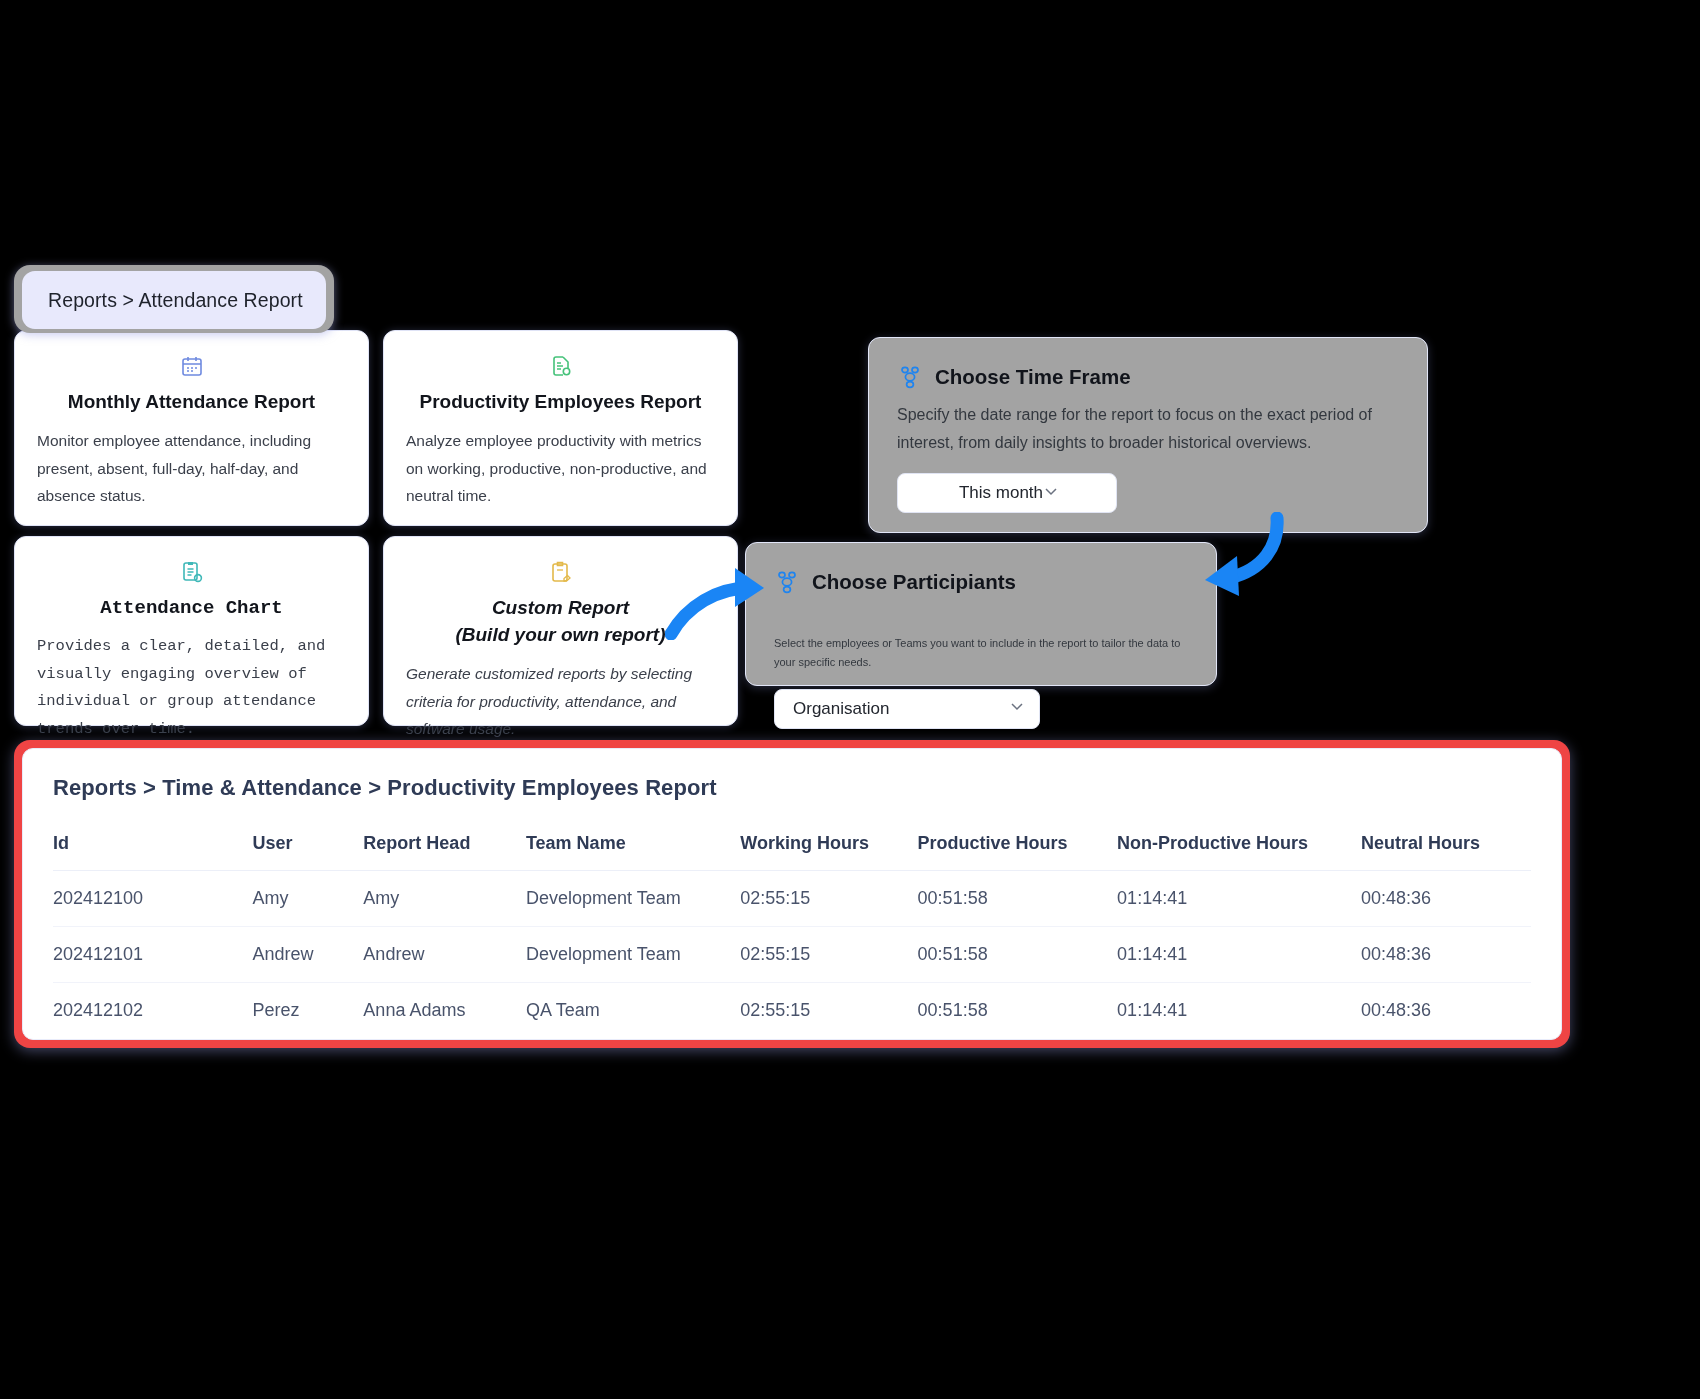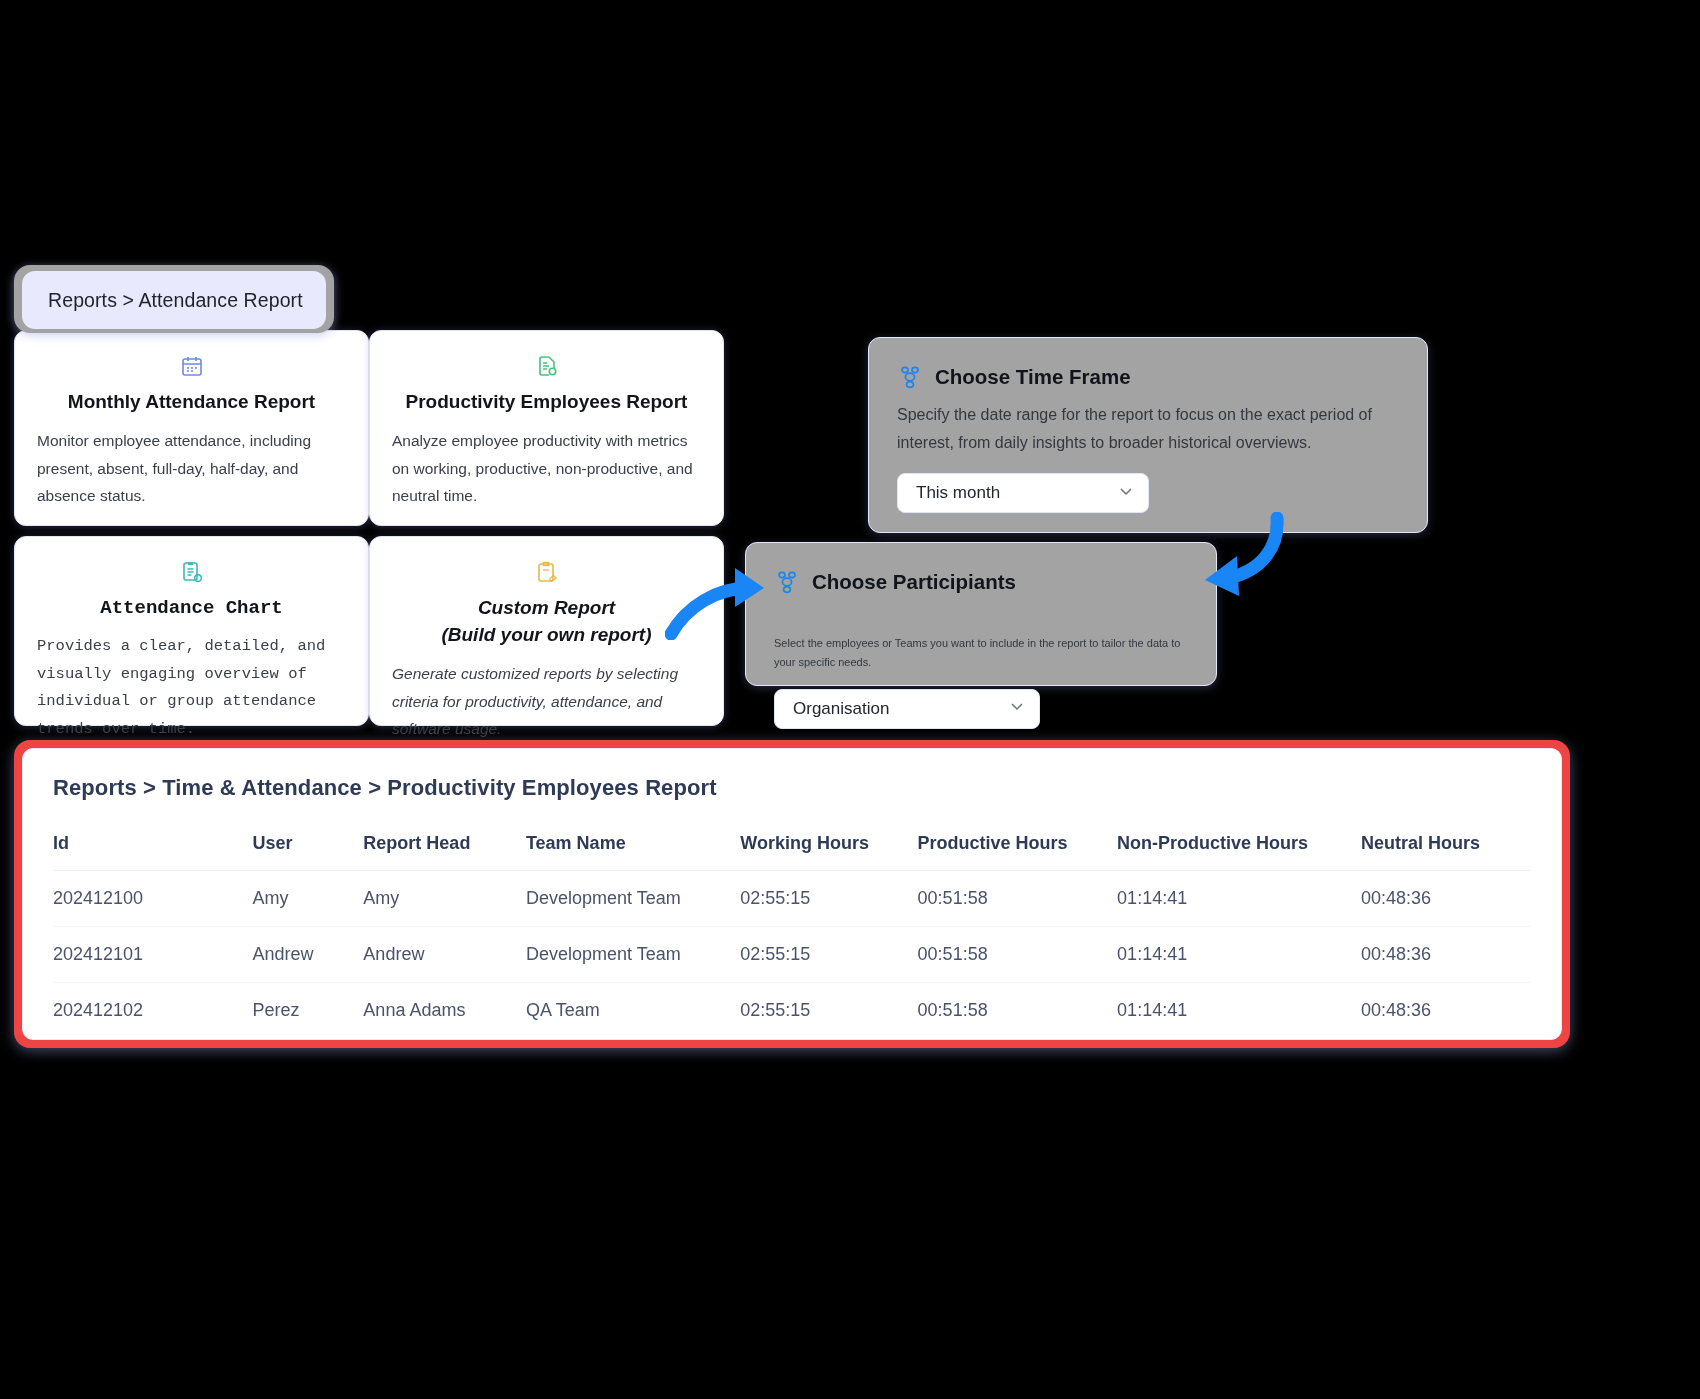--- a/index.html
+++ b/index.html
@@ -25,21 +25,21 @@
     width: 304px; height: 58px;
     background: #e8e9fc;
     border-radius: 13px;
     display: flex; align-items: center;
     padding-left: 26px;
     font-size: 19.5px; color: #1e222b; letter-spacing: .1px;
   }
 
   
   .cards-wrap { position: absolute; left: 14px; top: 330px; width: 740px; }
-  .card-row { display: flex; gap: 0; margin-bottom: 10px; }
+  .card-row { display: flex; gap: 14px; margin-bottom: 10px; }
   .card {
     background: #ffffff;
     border: 1px solid #dfe3f6;
     border-radius: 12px;
     box-shadow: 0 1px 8px rgba(140,150,220,.30);
     padding: 22px 18px 18px;
     text-align: center;
   }
   .card.c1 { width: 355px; height: 196px; }
   .card.c2 { width: 355px; height: 196px; }
@@ -74,21 +74,21 @@
   .panel-participants .panel-desc { font-size: 11px; margin-top: 39px; }
 
   .dropdown {
     margin-top: 16px;
     height: 40px; border: 1px solid #e0e4f3; border-radius: 8px;
     background: #fff;
     display: flex; align-items: center; justify-content: space-between;
     padding: 0 14px 0 18px;
     font-size: 17px; color: #22262e;
   }
-  .panel-timeframe .dropdown { width: 252px; }
+  .panel-timeframe .dropdown { width: 220px; justify-content: center; }
   .panel-participants .dropdown { width: 266px; }
   .chev { width: 16px; height: 16px; }
 
   
   .users-ico { width: 26px; height: 26px; display:block; }
 
   
   .arrow-svg { position: absolute; pointer-events: none; z-index: 5; }
 
   

